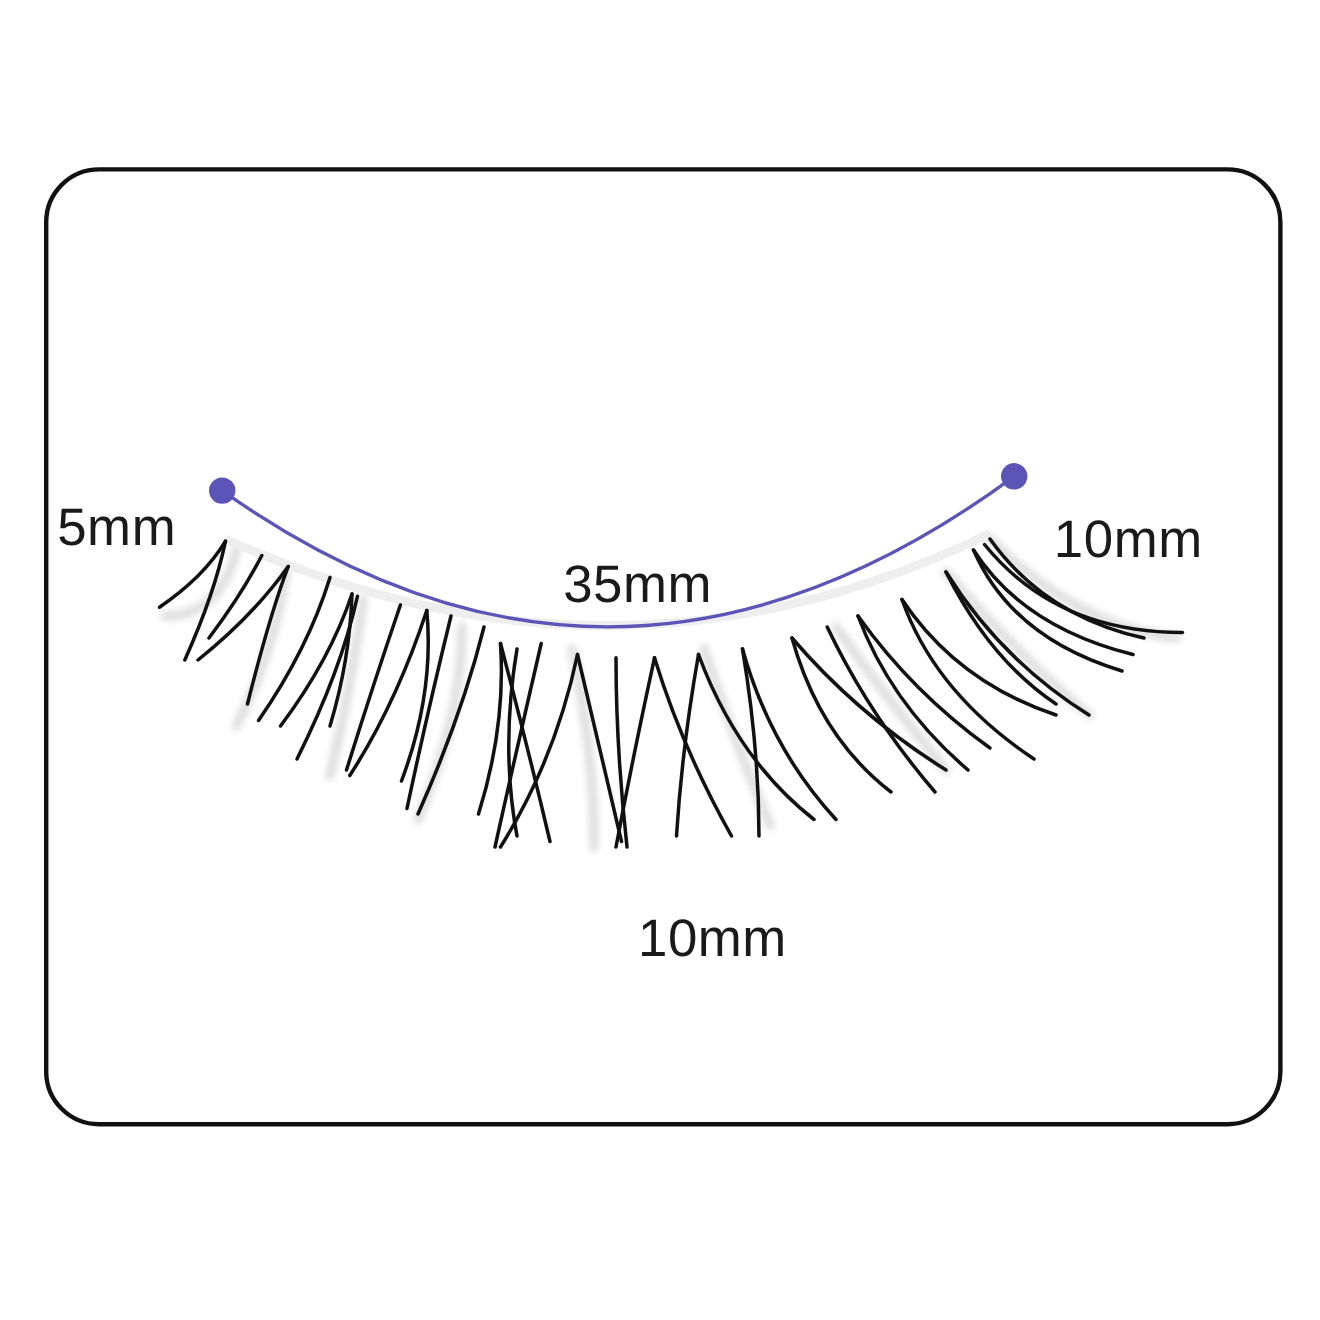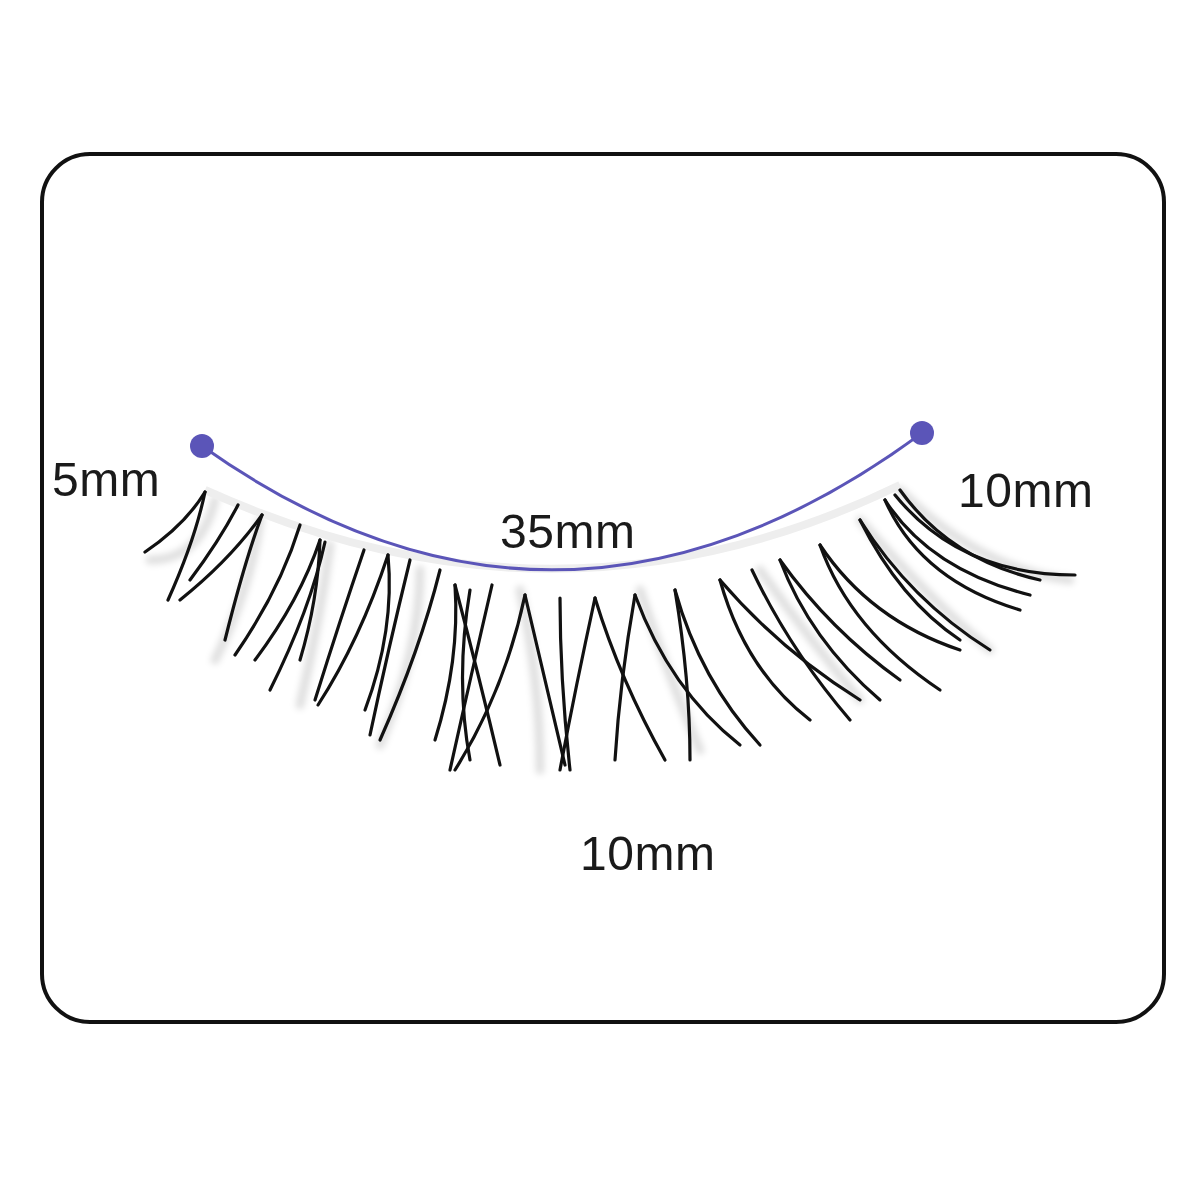--- a/index.html
+++ b/index.html
@@ -27,21 +27,21 @@
     .label {
       position: absolute;
       color: #1a1a1a;
       font-size: 48px;
       line-height: 1;
       letter-spacing: 0.5px;
       white-space: nowrap;
     }
     #lbl-left { left: 52px; top: 456px; }
     #lbl-right { left: 958px; top: 467px; }
-    #lbl-center { left: 500px; top: 508px; }
+    #lbl-center { left: 512px; top: 508px; }
     #lbl-bottom { left: 580px; top: 830px; }
     svg.art {
       position: absolute;
       left: 0;
       top: 0;
       width: 1200px;
       height: 1200px;
     }
   </style>
 </head>

